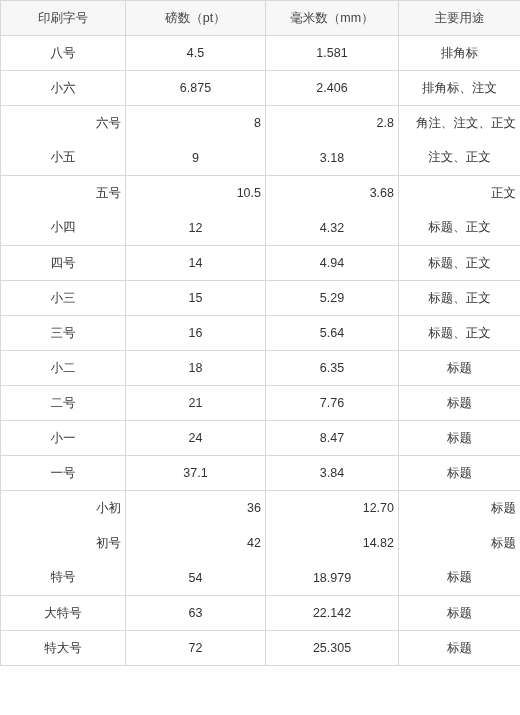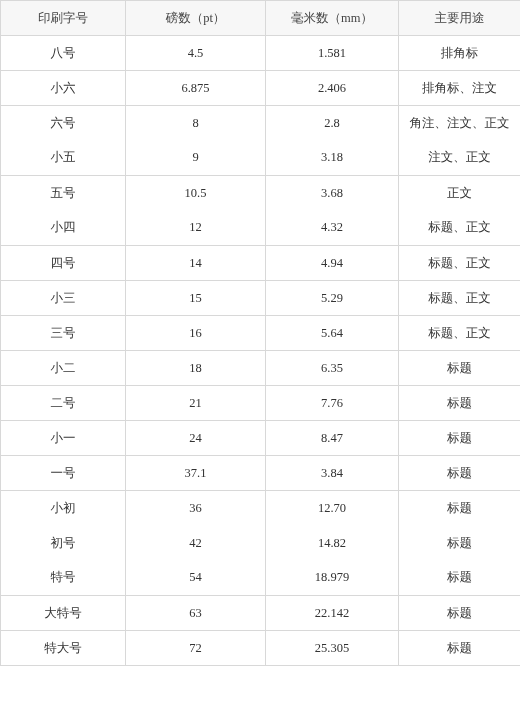--- a/index.html
+++ b/index.html
@@ -9,42 +9,41 @@
     }
     body {
       font-family: -apple-system, "Helvetica Neue", Arial, "Microsoft YaHei", sans-serif;
       background: #fff;
       width: 520px;
     }
     table {
       width: 100%;
       border-collapse: collapse;
       table-layout: fixed;
-      font-family: Liberation Serif, serif;
     }
     th, td {
       border: 1px solid #d8d8d8;
       text-align: center;
       vertical-align: middle;
       font-size: 12.5px;
       color: #333;
       padding: 8px 4px;
       height: 35px;
     }
     th {
       background: #f7f7f7;
       font-weight: normal;
       color: #444;
     }
     col.c1 { width: 125px; }
     col.c2 { width: 140px; }
     col.c3 { width: 133px; }
     col.c4 { width: 122px; }
     td.nb-top { border-top: none; }
-    td.nb-bot { border-bottom: none; }
+    td.nb-bot { border-bottom: none; text-align: right; }
   </style>
 </head>
 <body>
 
 <table>
   <colgroup>
     <col class="c1">
       <col class="c2">
       <col class="c3">
       <col class="c4">

